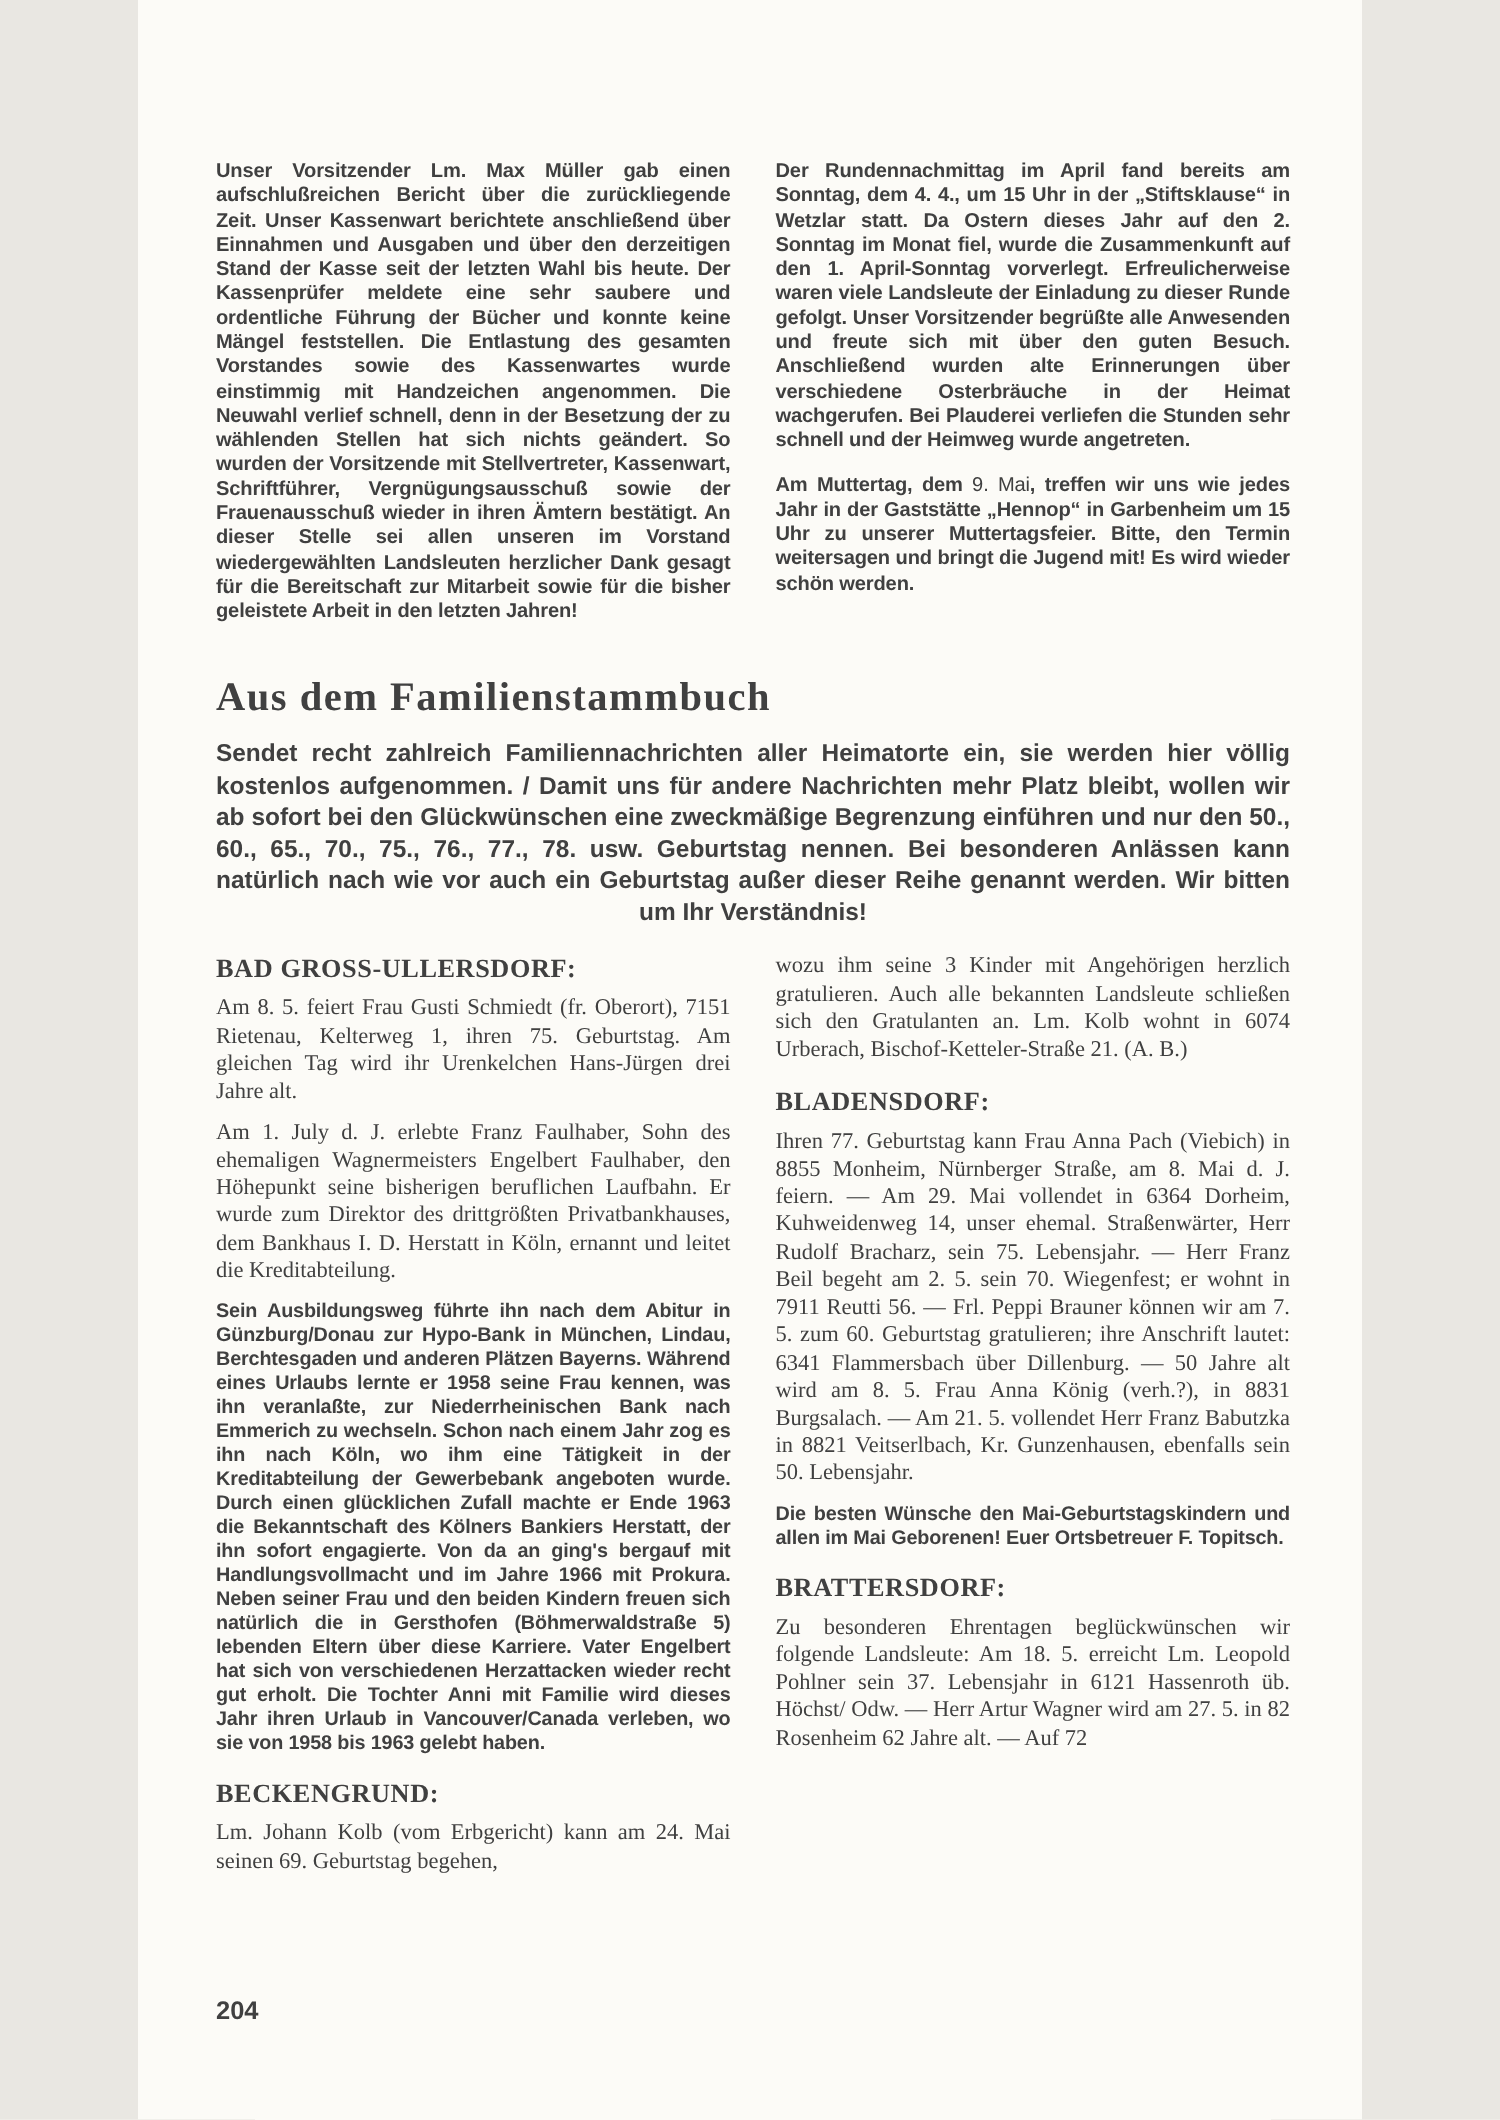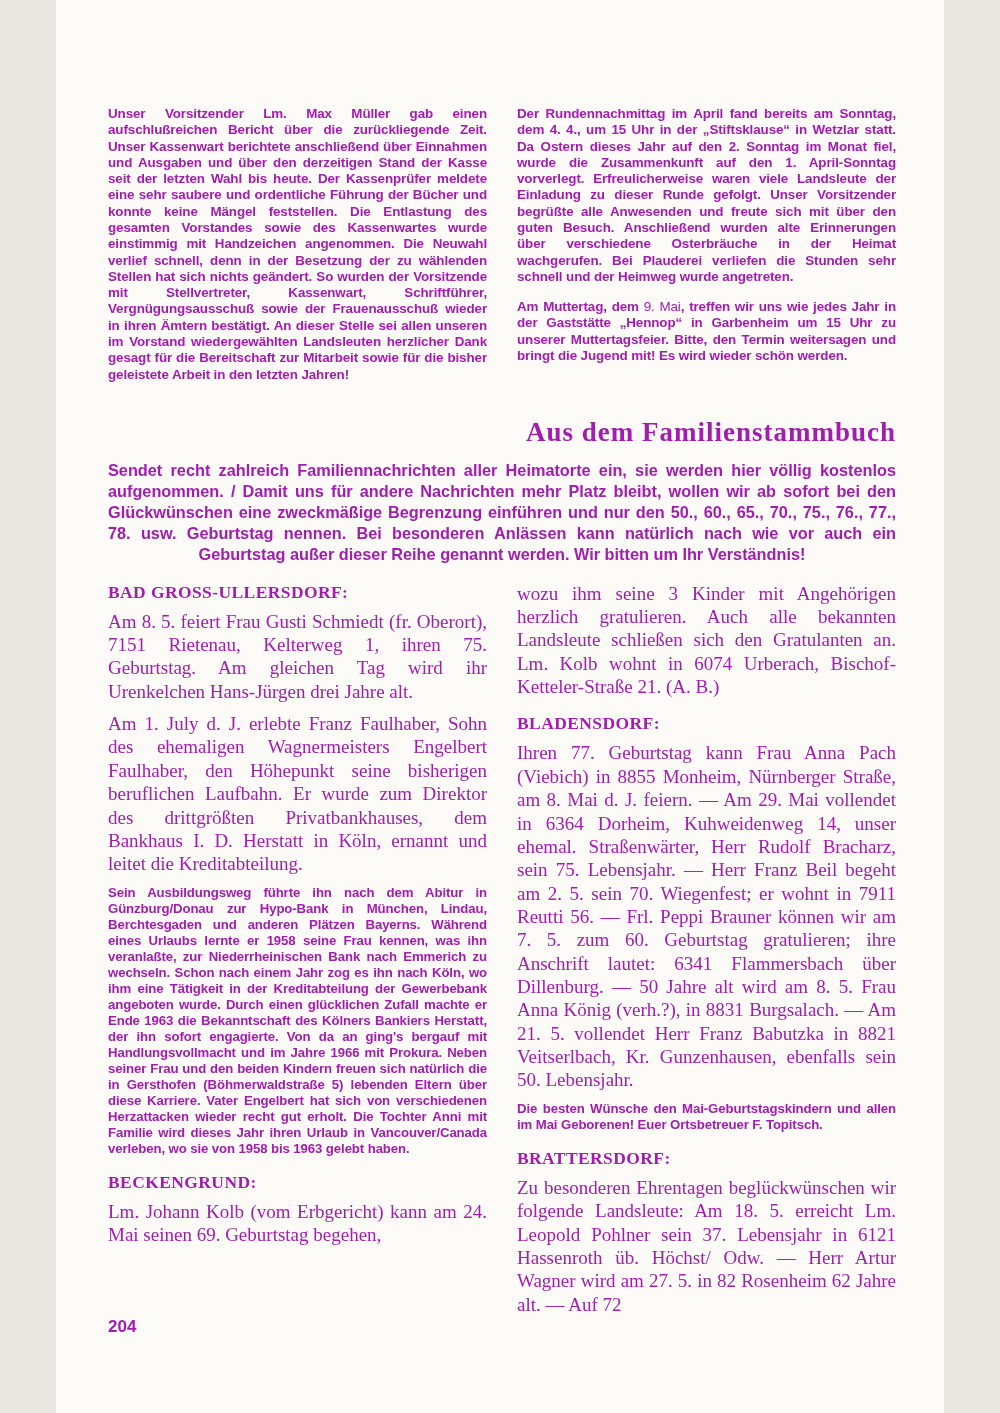--- a/index.html
+++ b/index.html
@@ -1,22 +1,22 @@
 <!DOCTYPE html>
 <html><head>
 <meta charset="utf-8">
 <style>
   html, body { margin: 0; padding: 0; background: #e9e7e2; }
   .page {
     position: relative;
-    width: 888px;
+    width: 816px;
     height: 1413px;
     margin: 0 auto;
     background: #fcfbf7;
-    color: #a21caf;
+    color: #404040;
     box-sizing: border-box;
     overflow: hidden;
     font-family: "Liberation Serif", serif;
   }
   .content { padding: 106px 48px 0 52px; }
   .two-col { display: flex; gap: 30px; }
   .col { flex: 1 1 0; min-width: 0; }
 
   
   .top-col p {
@@ -26,21 +26,21 @@
     line-height: 1.215;
     text-align: justify;
     margin: 0 0 14px 0;
     letter-spacing: -0.1px;
   }
 
   .main-title {
     font-family: "Liberation Serif", serif;
     font-weight: 700;
     font-size: 27px;
-    text-align: right;
+    text-align: left;
     margin: 20px 0 12px 0;
     letter-spacing: 1px;
   }
 
   .intro {
     font-family: "Liberation Sans", sans-serif;
     font-weight: 700;
     font-size: 16.3px;
     line-height: 1.3;
     text-align: justify;
@@ -52,40 +52,40 @@
   .main-col .sect-heading {
     font-family: "Liberation Serif", serif;
     font-weight: 700;
     font-size: 17.5px;
     letter-spacing: 0.4px;
     margin: 15px 0 7px 0;
   }
   .main-col > :first-child { margin-top: 0; }
   .main-col .body-par {
     font-family: "Liberation Serif", serif;
-    font-size: 19px;
+    font-size: 15px;
     line-height: 1.23;
     text-align: justify;
     margin: 0 0 9px 0;
   }
   .main-col .small-par {
     font-family: "Liberation Sans", sans-serif;
     font-weight: 700;
     font-size: 13.2px;
     line-height: 1.215;
     text-align: justify;
     margin: 0 0 11px 0;
     letter-spacing: -0.1px;
   }
   .bold { font-weight: 400; }
 
   .page-number {
     position: absolute;
     left: 52px;
-    bottom: 76px;
+    bottom: 62px;
     font-family: "Liberation Sans", sans-serif;
     font-weight: 700;
     font-size: 17px;
   }
 </style>
 </head>
 <body>
 
 <div class="page">
   <div class="content">

